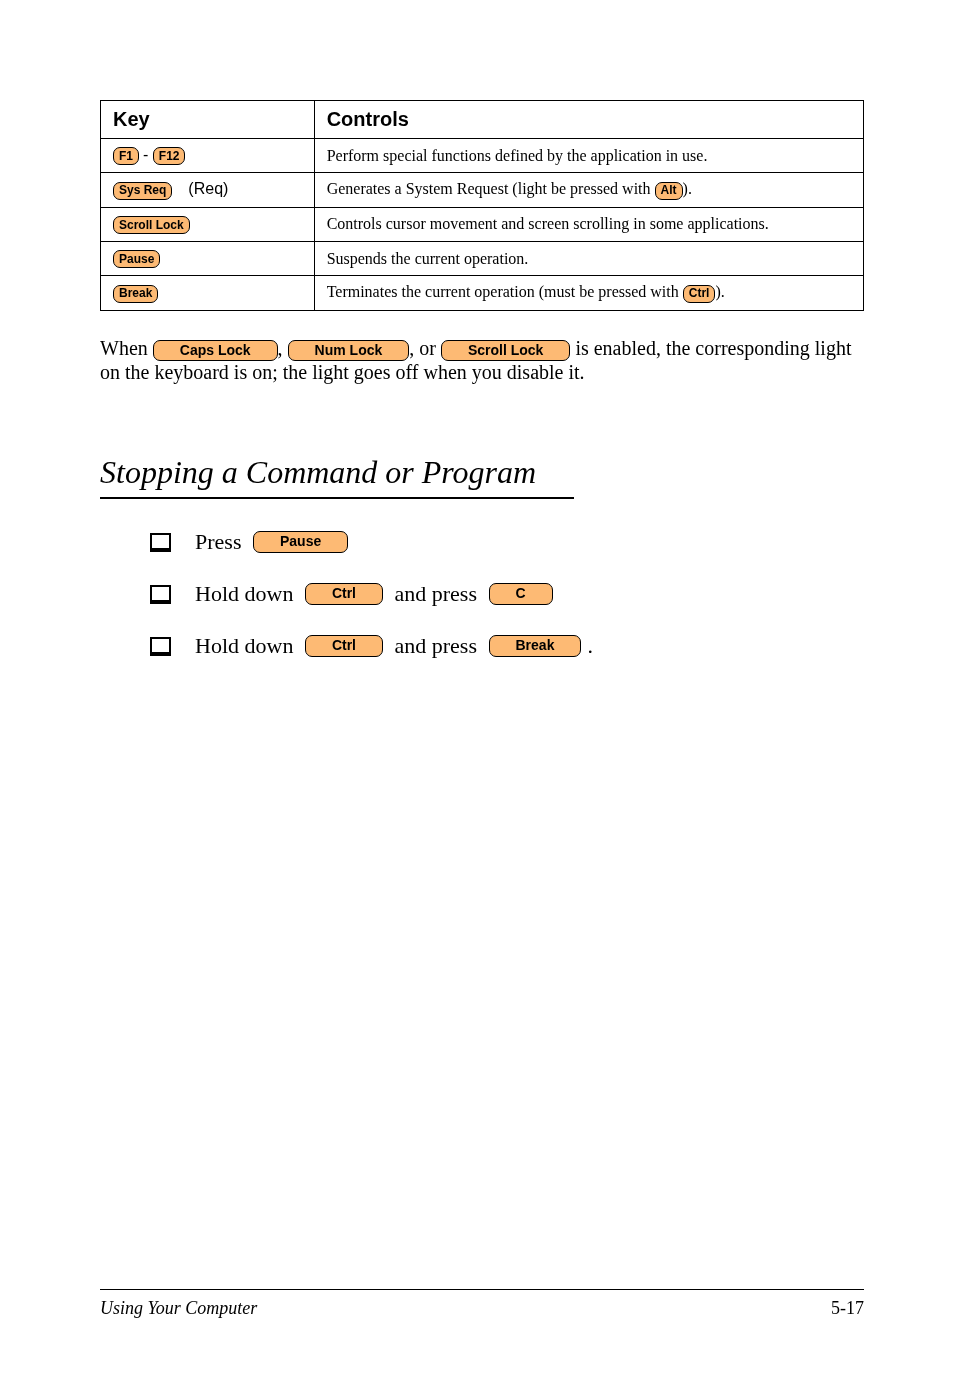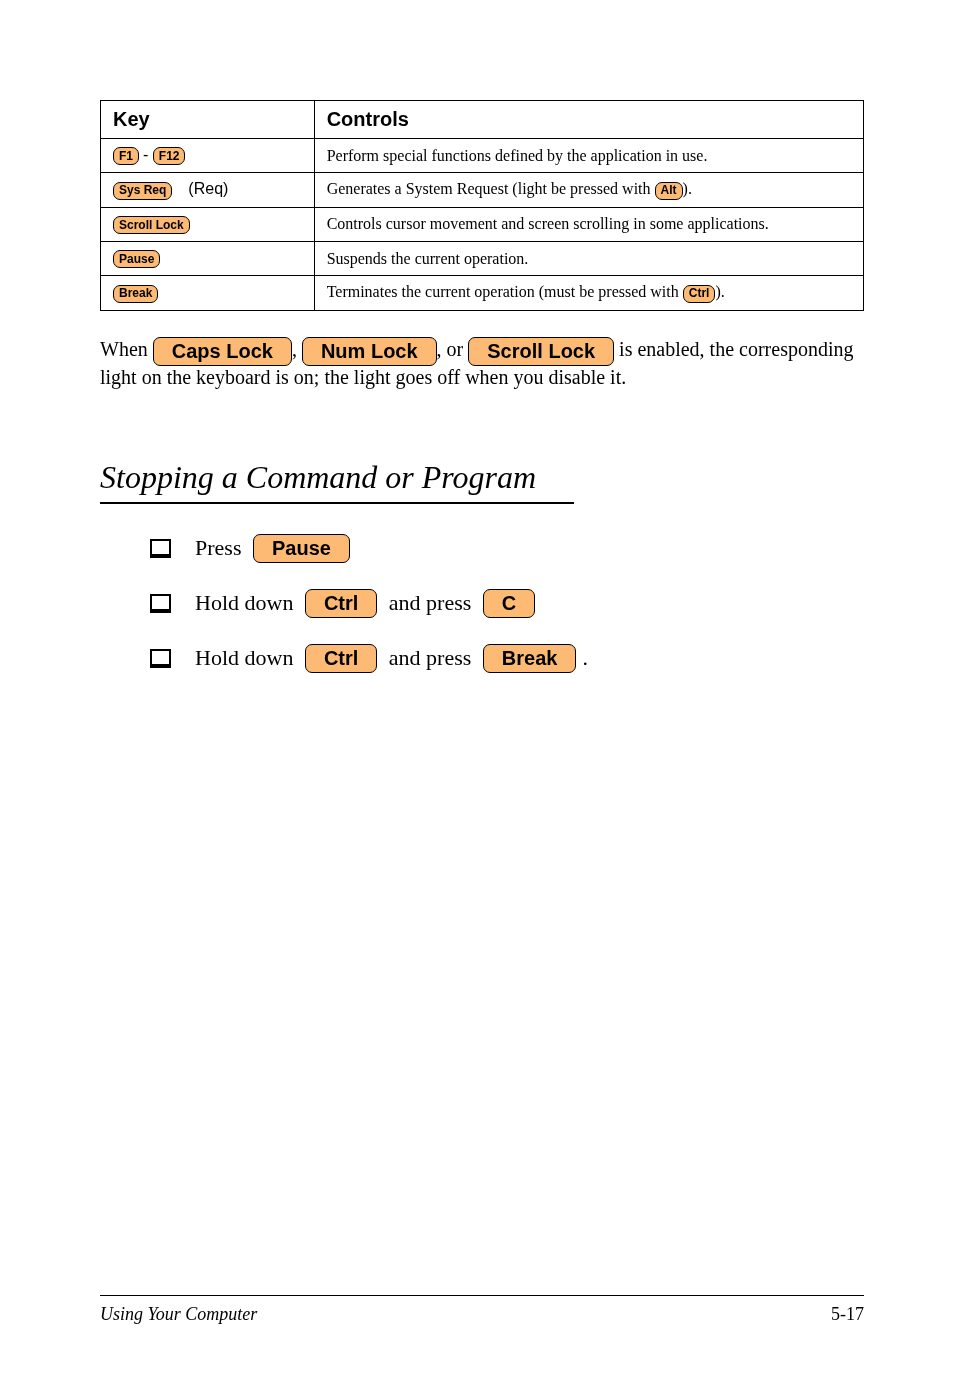--- a/index.html
+++ b/index.html
@@ -42,21 +42,21 @@
     border-radius: 7px;
     padding: 0.5px 8px;
     font-family: Arial, Helvetica, sans-serif;
     font-weight: bold;
     font-size: 13px;
     line-height: 1.25;
     background: #fdba74;
     vertical-align: middle;
   }
   .keycap.small { font-size: 12px; padding: 0.5px 5px; }
-  .keycap.big { font-size: 20px; padding: 1px 18px; }
+  .keycap.big { font-size: 14px; padding: 1px 26px; }
   .rowtext { font-family: Arial, Helvetica, sans-serif; font-size: 16px; }
   .note {
     margin-top: 26px;
     font-size: 20px;
     font-family: "Times New Roman", serif;
   }
   .inline-key { vertical-align: baseline; }
   .section-title {
     margin-top: 70px;
     font-size: 32px;
@@ -89,21 +89,21 @@
     margin-right: 24px;
     flex: 0 0 auto;
     box-shadow: inset 0 -2px 0 #000;
   }
   .bullet-text { font-size: 22px; display: inline-flex; align-items: center; gap: 6px; }
   .bullet-text .seg { white-space: pre; }
   .footer {
     position: absolute;
     left: 100px;
     right: 90px;
-    bottom: 58px;
+    bottom: 64px;
     border-top: 1.5px solid #000;
     padding-top: 8px;
     display: flex;
     justify-content: space-between;
     font-family: "Times New Roman", serif;
     font-size: 18px;
     font-style: italic;
   }
   .footer .right { font-style: normal; }
 </style>

